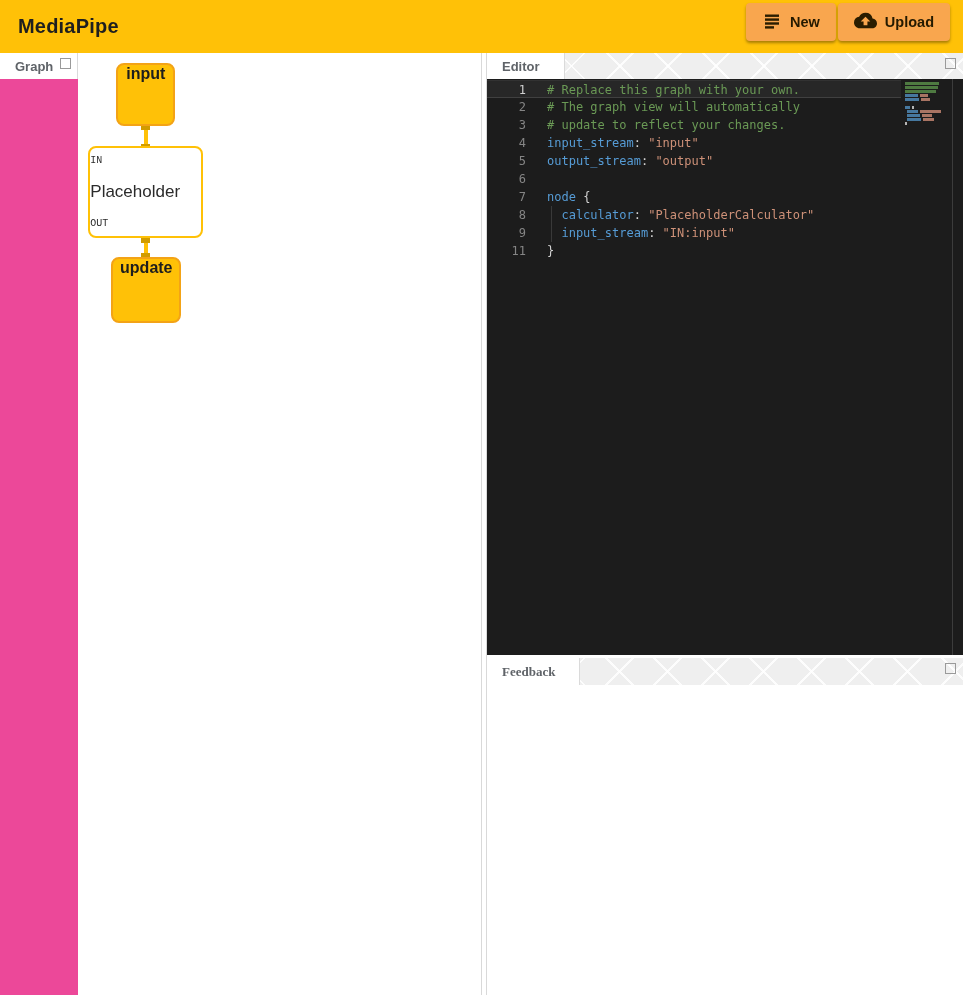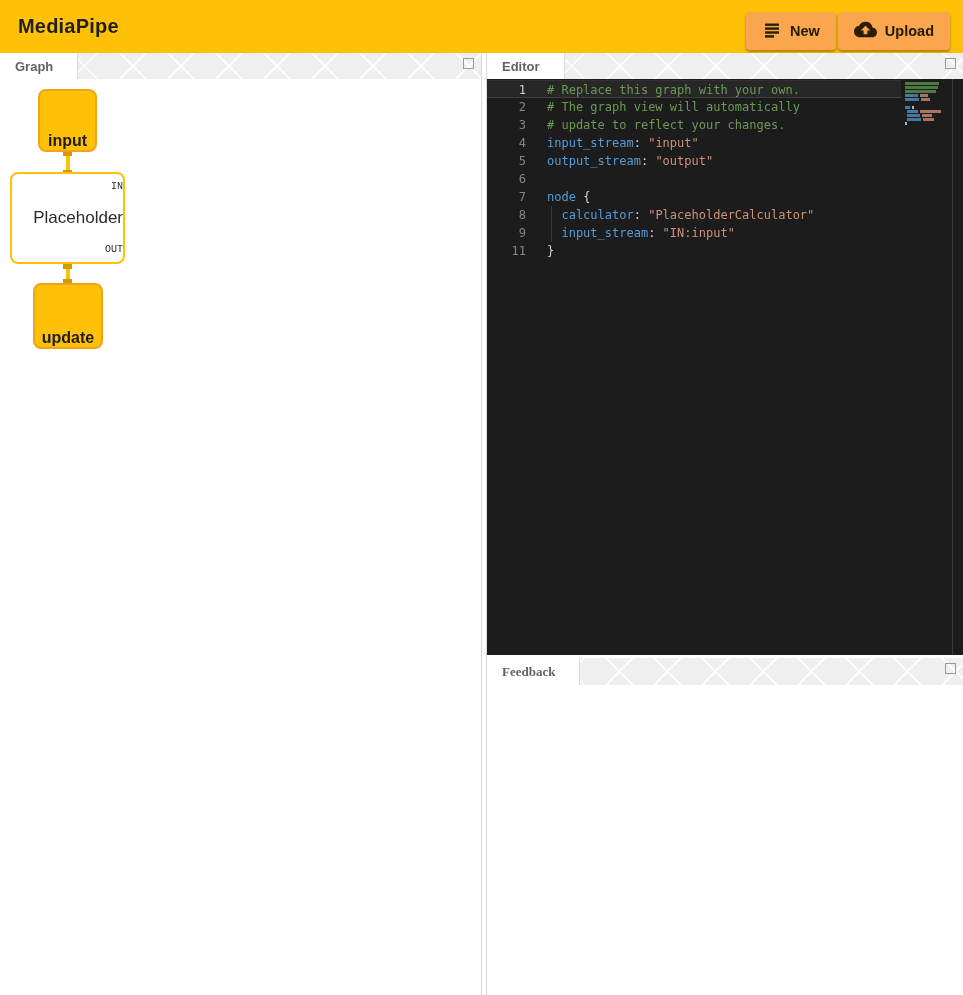--- a/index.html
+++ b/index.html
@@ -2,48 +2,48 @@
 <html><head>
 <meta charset="utf-8">
 <style>
   html,body{margin:0;padding:0;width:963px;height:995px;overflow:hidden;
     font-family:"Liberation Sans",sans-serif;background:#fff;}
 
   
   .app-header{position:relative;height:53px;background:#FFC107;}
   .app-title{position:absolute;left:18px;top:0;line-height:53px;
     font-size:20px;font-weight:700;color:#1f1f1f;letter-spacing:.2px;}
-  .header-buttons{position:absolute;right:13px;top:12px;display:flex;gap:2px;}
+  .header-buttons{position:absolute;right:13px;top:3px;display:flex;gap:2px;}
   .hdr-btn{display:flex;align-items:center;gap:8px;height:38px;padding:0 16px;
     background:#F9A64E;border:none;border-radius:4px;cursor:pointer;
     font-family:"Liberation Sans",sans-serif;font-size:14.5px;font-weight:700;color:#241a00;
     box-shadow:0 2px 3px rgba(0,0,0,.35);}
   .hdr-btn svg{flex:none;}
 
   
   .main{display:flex;height:942px;}
-  .graph-panel{width:481px;flex:none;display:flex;flex-direction:column;background:#ec4899;}
+  .graph-panel{width:481px;flex:none;display:flex;flex-direction:row;background:#ec4899;}
   .v-splitter{width:4px;flex:none;background:#fff;border-left:1px solid #d9d9d9;border-right:1px solid #d9d9d9;}
   .right-col{flex:1;display:flex;flex-direction:column;min-width:0;}
 
   
   .tabstrip{position:relative;height:26px;flex:none;background:#efefef;
     background-image:
       repeating-linear-gradient(45deg,rgba(255,255,255,.85) 0 2px,transparent 2px 34px),
       repeating-linear-gradient(135deg,rgba(255,255,255,.85) 0 2px,transparent 2px 34px);}
   .tab{display:inline-flex;align-items:center;height:26px;padding:0 24px 0 15px;
     background:#fff;border-right:1px solid #dadada;
     font-size:13px;font-weight:600;color:#5f6368;cursor:pointer;}
   .maxi{position:absolute;right:7px;top:5px;width:9px;height:9px;
     border:1.5px solid #9a9a9a;background:transparent;cursor:pointer;}
 
   
   .graph-content{position:relative;flex:1;background:#fff;}
   .gnode{position:absolute;box-sizing:border-box;border-radius:8px;
-    display:flex;align-items:flex-end;justify-content:center;cursor:pointer;}
+    display:flex;align-items:flex-start;justify-content:center;cursor:pointer;}
   .gnode.stream{background:#FFC107;border:2px solid #F3A316;
     font-size:16px;font-weight:700;color:#1d1d1d;}
   .node-input{left:38px;top:10px;width:59px;height:63px;}
   .node-output{left:33px;top:204px;width:70px;height:66px;}
   .node-calc{left:10px;top:93px;width:115px;height:92px;background:#fff;
     border:2px solid #FFC107;flex-direction:column;justify-content:space-between;
     padding:7px 0;}
   .port-label{font-size:10px;font-weight:400;color:#2b2b2b;font-family:Liberation Mono, monospace;}
   .calc-label{font-size:17px;font-weight:500;color:#2b2b2b;}
   .edge-line{position:absolute;width:4px;background:#FFC107;}

